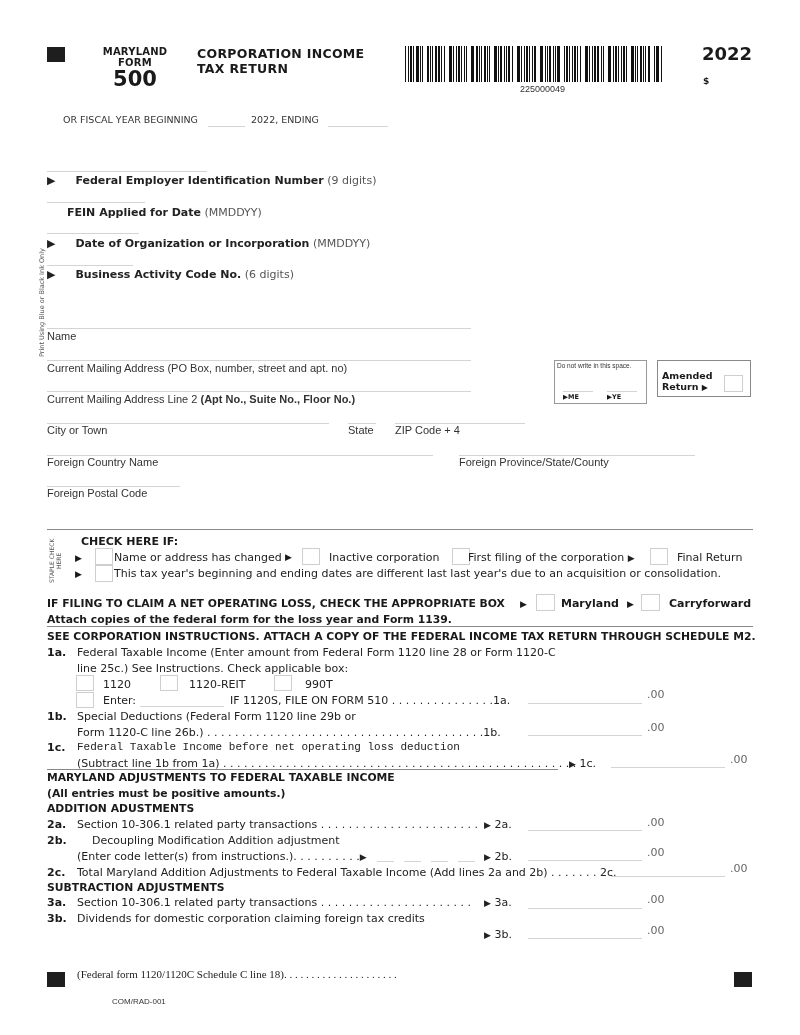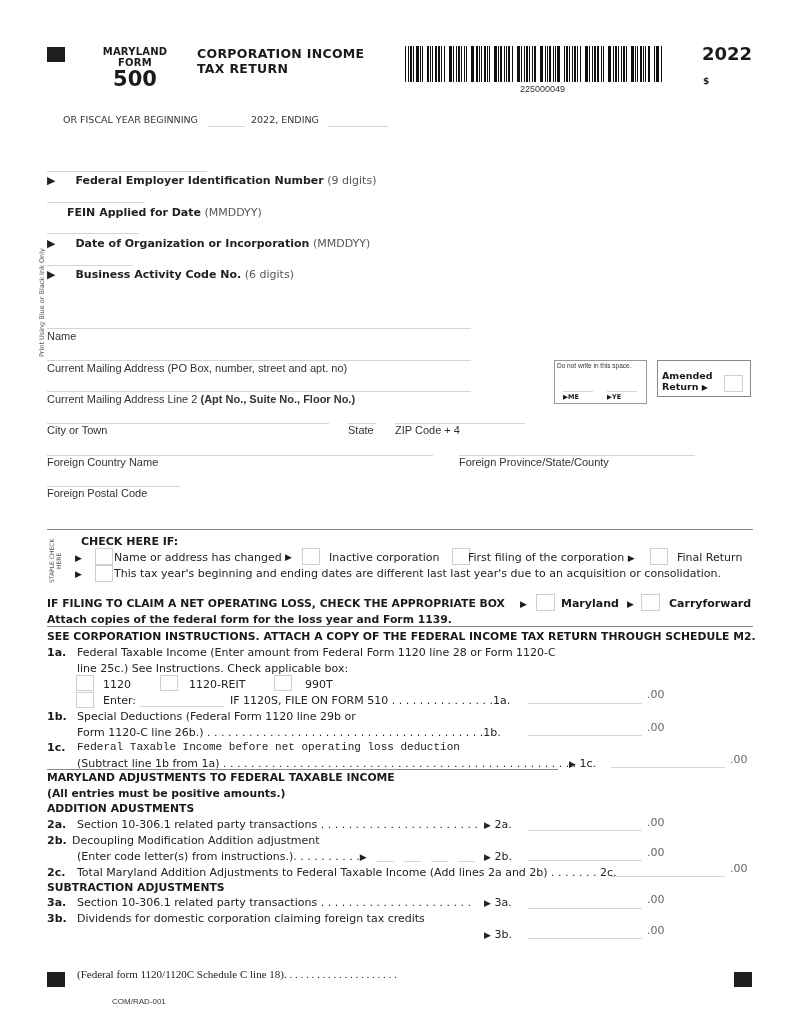--- a/index.html
+++ b/index.html
@@ -276,21 +276,21 @@
 
 <div class="txt bold" style="left:47px;top:818px;">2a.</div>
 <div class="txt" style="left:77px;top:818px;color:#222;">Section 10-306.1 related party transactions . . . . . . . . . . . . . . . . . . . . . . .</div>
 <div class="txt" style="left:484px;top:818px;color:#222;">
   <span style="font-size:9px;">▶</span> <span>2a.</span>
 </div>
 <div class="uline" style="left:528px;top:830px;width:114px;"></div>
 <div class="amt" style="left:647px;top:816px;">.00</div>
 
 <div class="txt bold" style="left:47px;top:834px;">2b.</div>
-<div class="txt" style="left:72px;top:834px;color:#222;">Decoupling Modification Addition adjustment</div>
+<div class="txt" style="left:92px;top:834px;color:#222;">Decoupling Modification Addition adjustment</div>
 <div class="txt" style="left:77px;top:850px;color:#222;">
   <span>(Enter code letter(s) from instructions.). . . . . . . . . .</span><span style="font-size:9px;">▶</span>
 </div>
 <div class="uline" style="left:377px;top:861px;width:17px;"></div>
 <div class="uline" style="left:404px;top:861px;width:17px;"></div>
 <div class="uline" style="left:431px;top:861px;width:17px;"></div>
 <div class="uline" style="left:458px;top:861px;width:17px;"></div>
 <div class="txt" style="left:484px;top:850px;color:#222;">
   <span style="font-size:9px;">▶</span> <span>2b.</span>
 </div>

